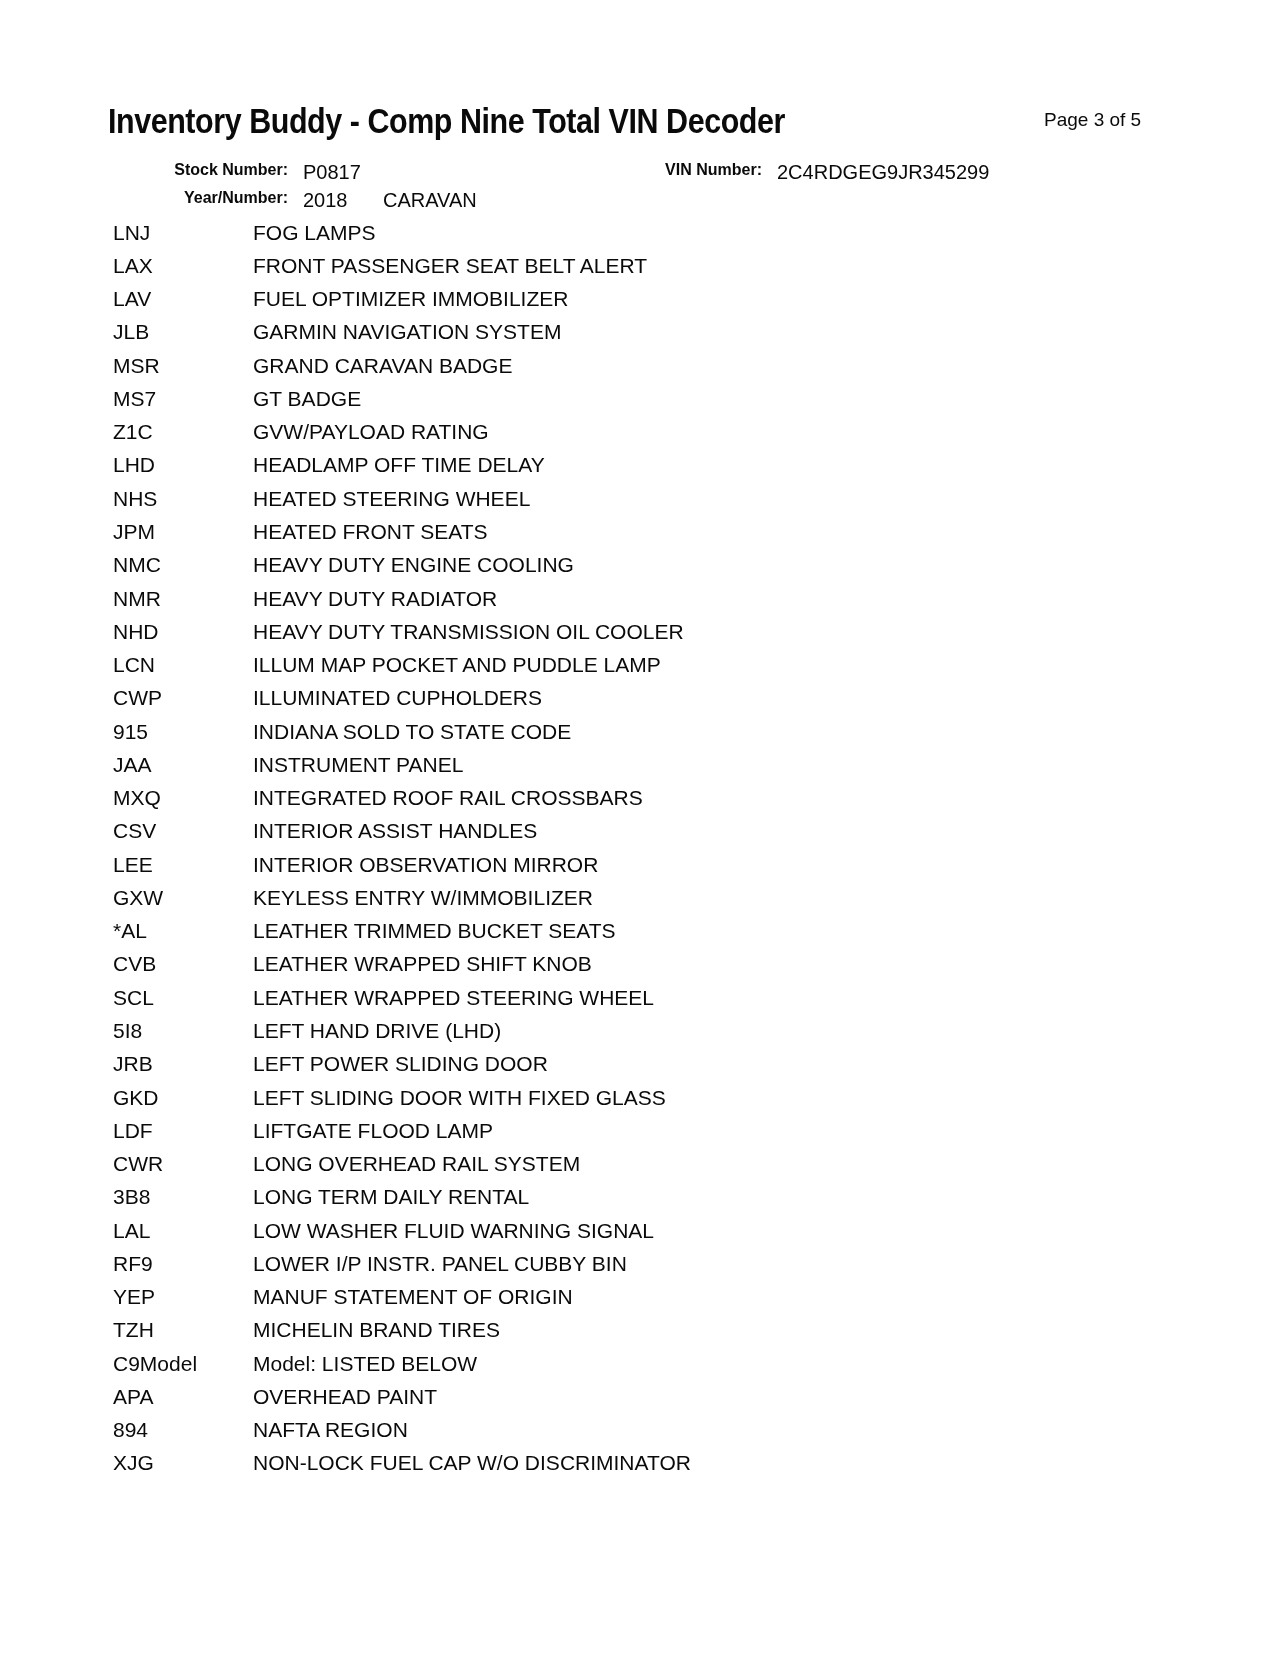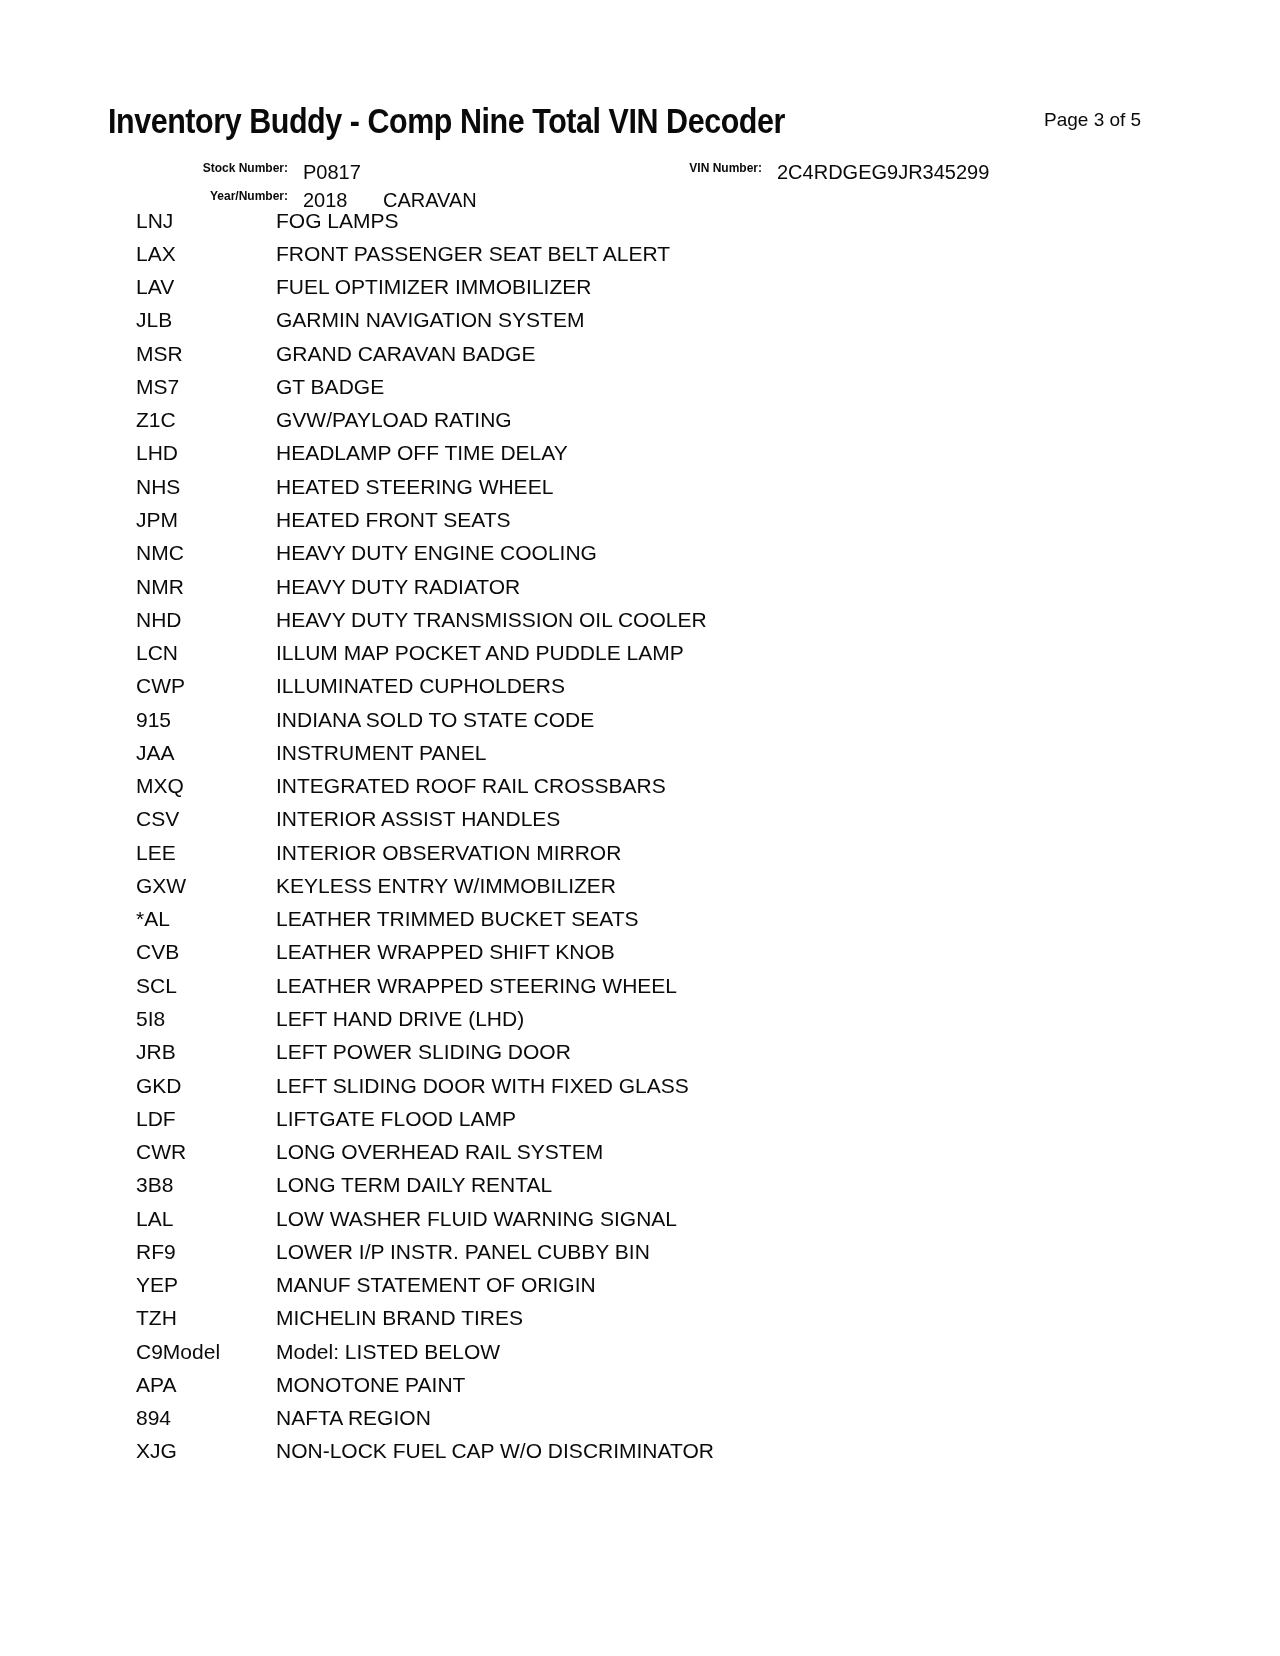--- a/index.html
+++ b/index.html
@@ -31,21 +31,21 @@
   .page-indicator {
     position: absolute;
     left: 1044px;
     top: 109px;
     font-size: 19px;
     font-weight: normal;
     white-space: nowrap;
   }
   .hdr-label {
     position: absolute;
-    font-size: 12px;
+    font-size: 16px;
     font-weight: bold;
     text-align: right;
     white-space: nowrap;
   }
   .hdr-value {
     position: absolute;
     font-size: 20px;
     font-weight: normal;
     white-space: nowrap;
   }
@@ -53,23 +53,22 @@
   #stock-value  { left: 303px; top: 161px; }
   #vin-label    { left: 562px; top: 161px; width: 200px; }
   #vin-value    { left: 777px; top: 161px; }
   #ym-label     { left: 88px;  top: 189px; width: 200px; }
   #year-value   { left: 303px; top: 189px; }
   #model-value  { left: 383px; top: 189px; }
 
   #options-list {
     position: absolute;
     left: 113px;
-    top: 204px;
+    top: 216px;
     width: 1100px;
-    margin-left: 23px;
   }
   .option-row {
     display: flex;
     align-items: center;
     height: 33.28px;
     font-size: 21px;
     white-space: nowrap;
   }
   .option-code {
     width: 140px;
@@ -234,21 +233,21 @@
       <div class="option-row">
         <div class="option-code">TZH</div>
         <div class="option-desc">MICHELIN BRAND TIRES</div>
       </div>
       <div class="option-row">
         <div class="option-code">C9Model</div>
         <div class="option-desc">Model: LISTED BELOW</div>
       </div>
       <div class="option-row">
         <div class="option-code">APA</div>
-        <div class="option-desc">MONOTONE PAINT</div>
+        <div class="option-desc">OVERHEAD PAINT</div>
       </div>
       <div class="option-row">
         <div class="option-code">894</div>
         <div class="option-desc">NAFTA REGION</div>
       </div>
       <div class="option-row">
         <div class="option-code">XJG</div>
         <div class="option-desc">NON-LOCK FUEL CAP W/O DISCRIMINATOR</div>
       </div>
     </div>

